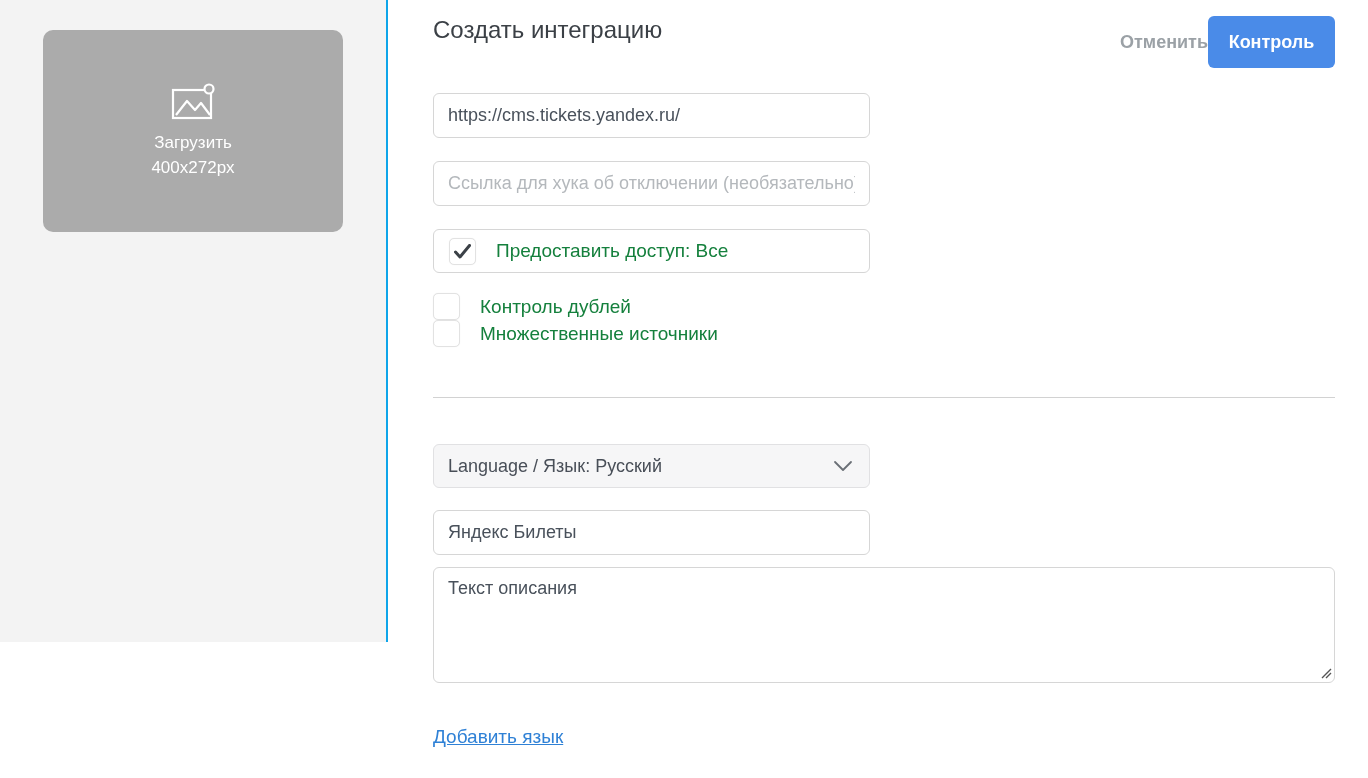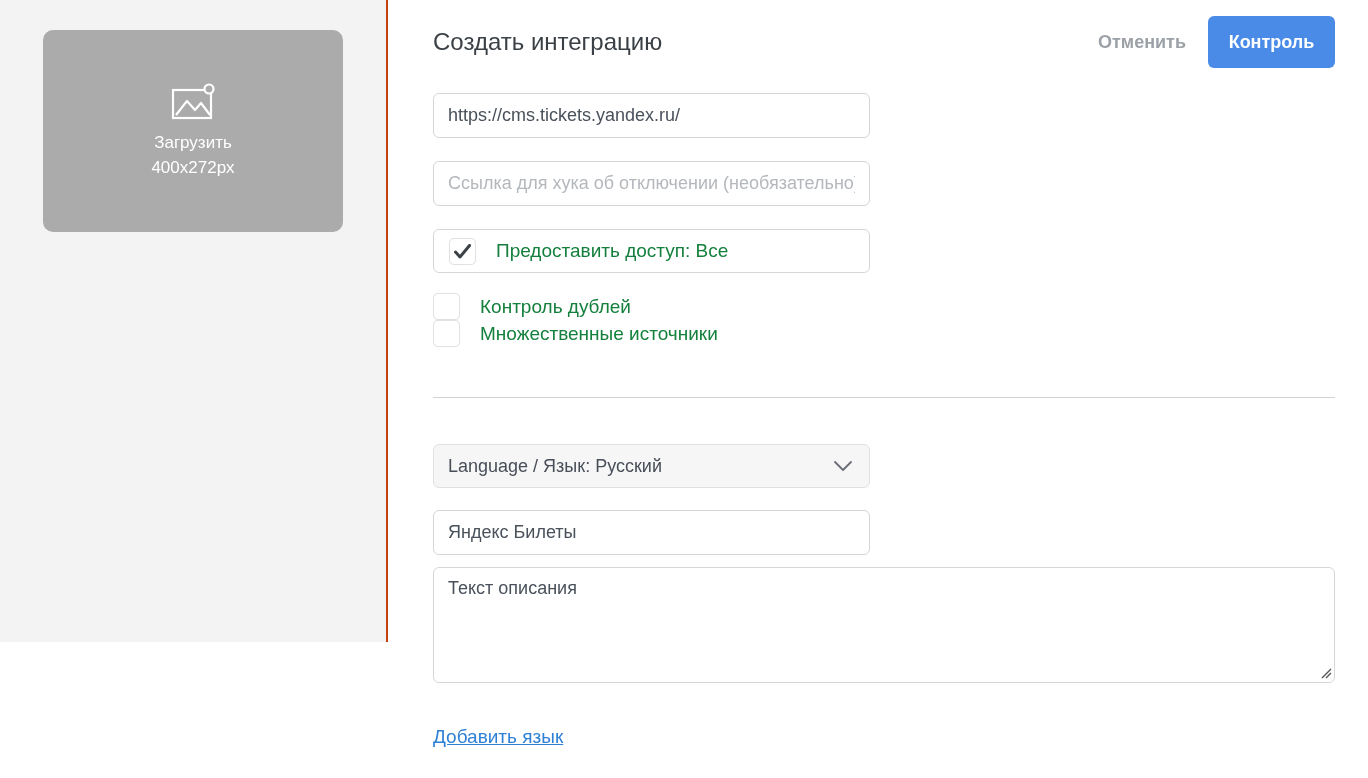--- a/index.html
+++ b/index.html
@@ -8,49 +8,49 @@
     font-family: "Liberation Sans", "DejaVu Sans", sans-serif;
     background: #ffffff;
     color: #444b53;
     display: flex;
   }
 
   
   .sidebar {
     width: 388px; min-width: 388px; height: 642px;
     background: #f3f3f3;
-    border-right: 2px solid #c2410c;
+    border-right: 2px solid #0ea5e9;
   }
   .upload-card {
     width: 300px; height: 202px;
     margin: 30px 0 0 43px;
     background: #ababab;
     border-radius: 10px;
     display: flex; flex-direction: column;
     align-items: center; justify-content: center;
     color: #ffffff;
     cursor: pointer;
   }
   .upload-card svg { display: block; margin-bottom: 10px; }
   .upload-line { font-size: 17px; line-height: 25px; }
 
   
   .main { flex: 1; padding: 16px 0 0 45px; }
 
   .header-row {
     width: 902px; height: 52px;
-    display: flex; align-items: center; justify-content: space-between;
+    display: flex; align-items: flex-start; justify-content: space-between;
   }
   .page-title { font-size: 24px; font-weight: 500; color: #3b4046; }
   .header-actions { display: flex; align-items: center; }
   .cancel-btn {
     background: none; border: none;
     font-family: inherit;
     font-size: 18px; font-weight: bold; color: #9ba1a6;
-    margin-right: 22px; cursor: pointer;
+    cursor: pointer;
   }
   .save-btn {
     border: none; border-radius: 6px;
     background: #4a8be8; color: #ffffff;
     font-family: inherit;
     font-size: 18px; font-weight: bold;
     width: 127px; height: 52px;
     cursor: pointer;
   }
 

